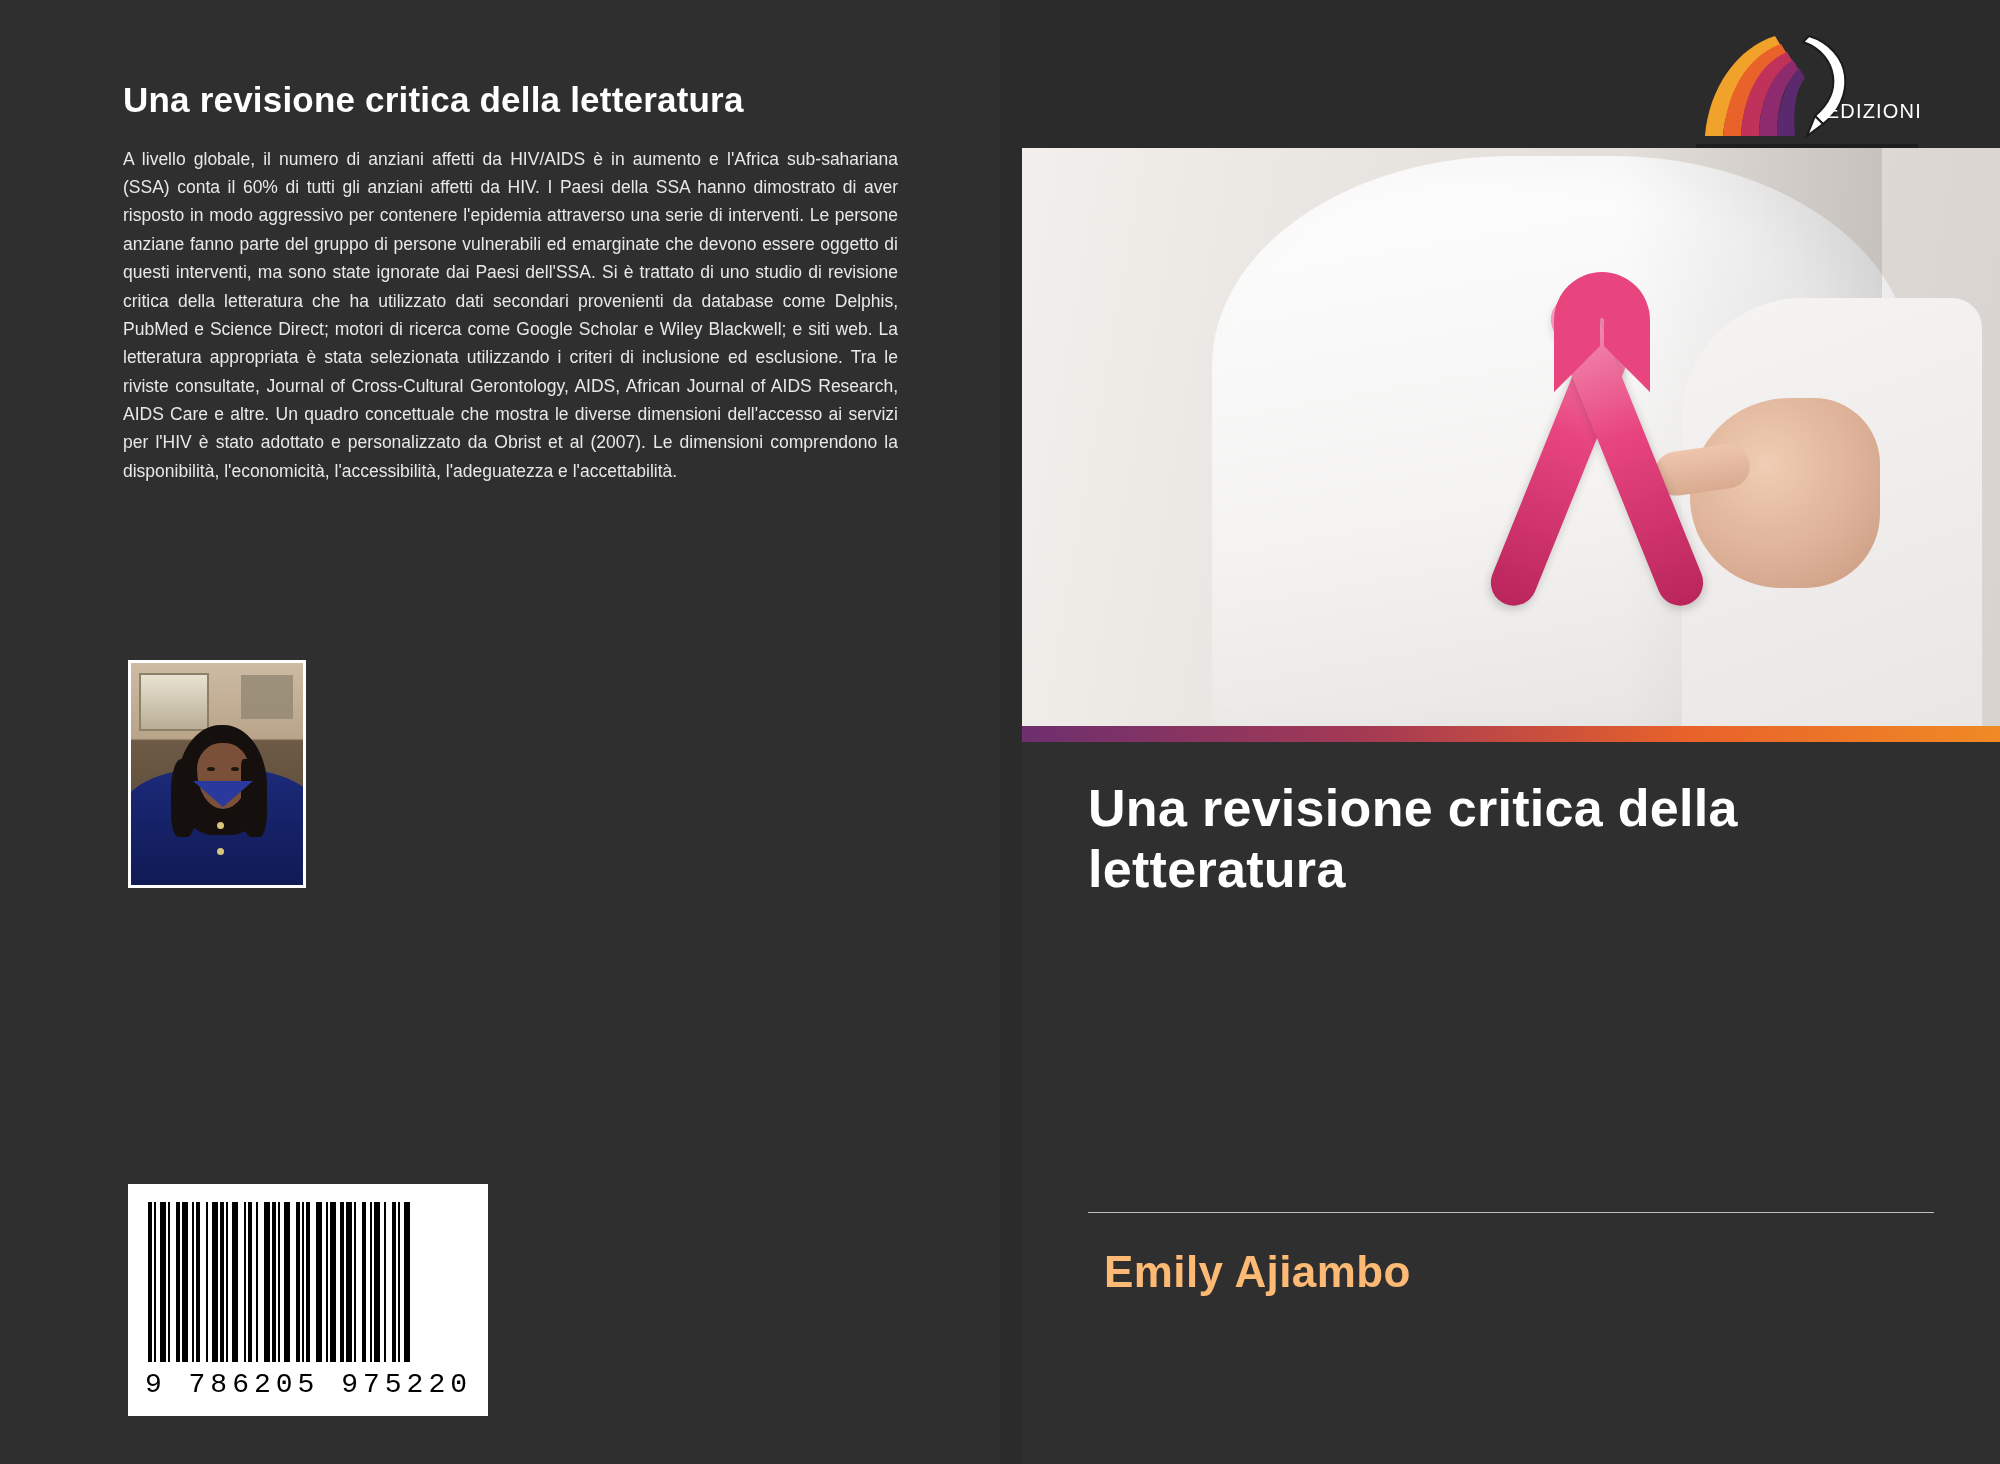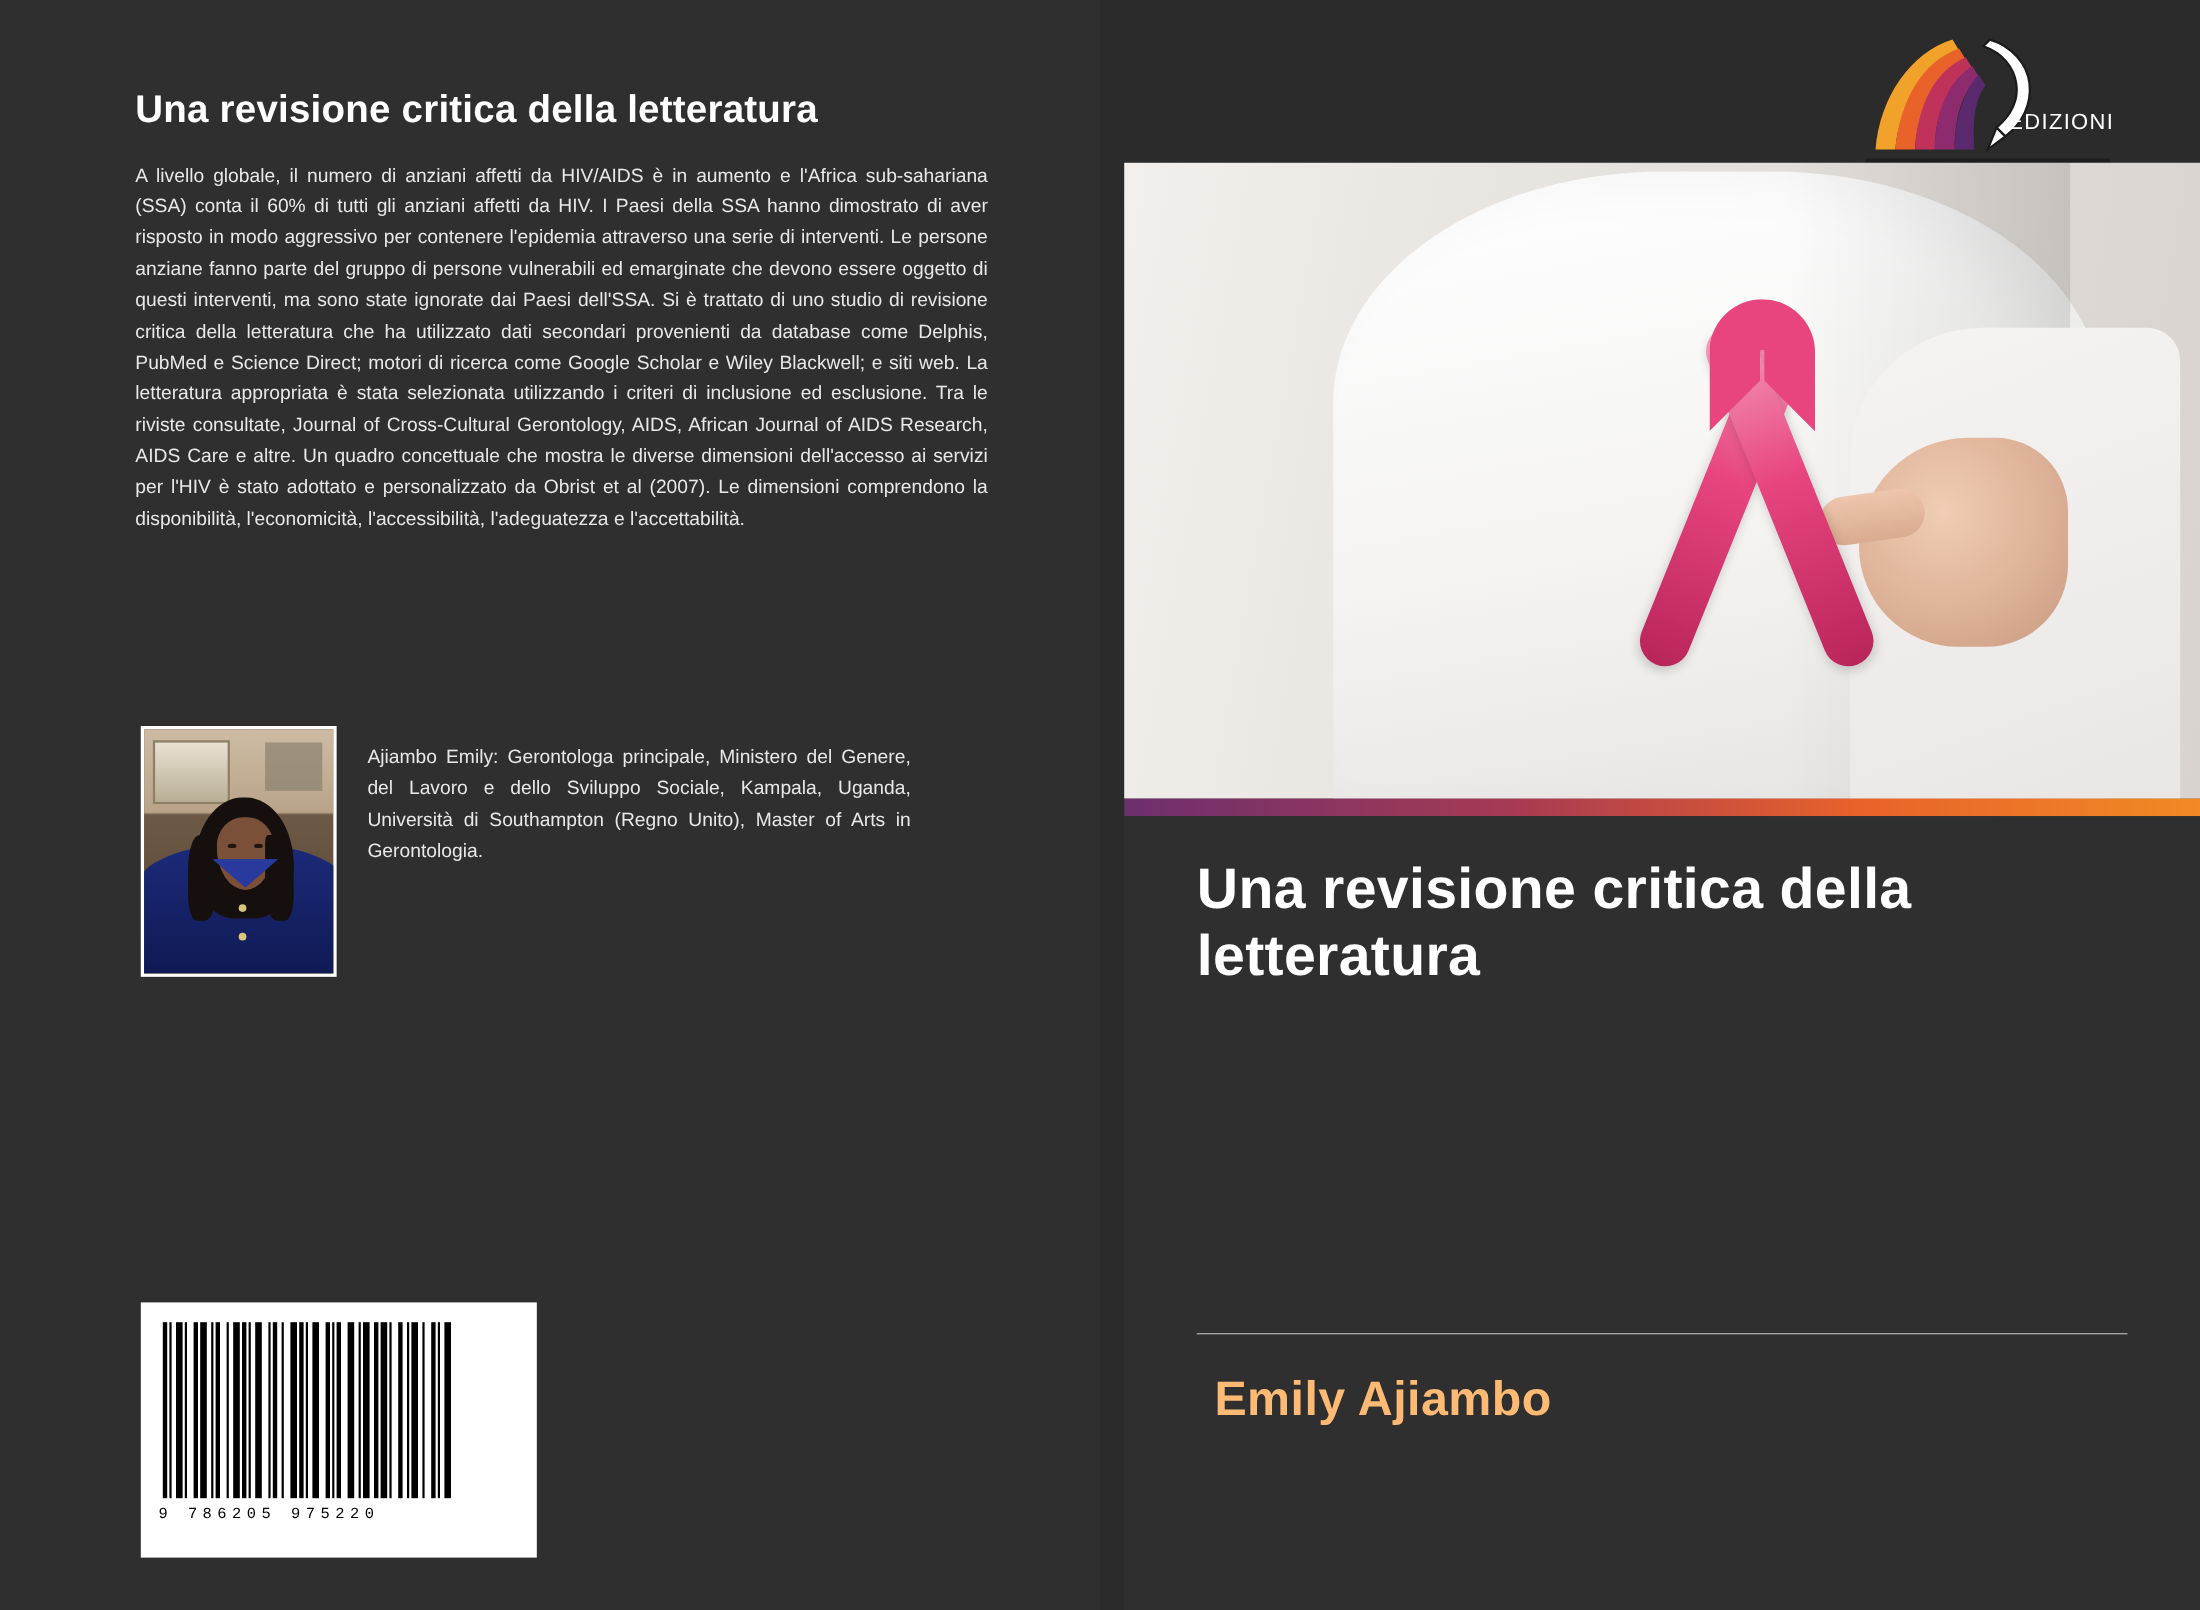--- a/index.html
+++ b/index.html
@@ -148,23 +148,23 @@
     gap: 0;
     margin: 0 4px;
   }
   .bars i { display: block; background: #000; }
   .bars i.s { width: 2px; }
   .bars i.m { width: 4px; }
   .bars i.w { width: 6px; }
   .bars i.g { background: transparent; }
   .barcode-num {
     margin-top: 7px;
-    text-align: left;
+    text-align: right;
     font-family: "Liberation Mono", monospace;
-    font-size: 14px;
+    font-size: 28px;
     letter-spacing: 5px;
     color: #000;
   }
 
   
   .logo {
     position: relative;
     display: block;
   }
   .logo .fan { display: block; }
@@ -348,21 +348,20 @@
         <div class="ph-face"></div>
         <div class="ph-hair2"></div>
         <div class="ph-hair3"></div>
         <div class="ph-eye" style="left:76px; top:104px;"></div>
         <div class="ph-eye" style="left:100px; top:104px;"></div>
         <div class="ph-mouth"></div>
         <div class="ph-collar"></div>
         <div class="ph-btn" style="bottom:56px;"></div>
         <div class="ph-btn" style="bottom:30px;"></div>
       </div>
-      <div class="author-bio">Ajiambo Emily: Gerontologa principale, Ministero del Genere, del Lavoro e dello Sviluppo Sociale, Kampala, Uganda, Università di Southampton (Regno Unito), Master of Arts in Gerontologia.</div>
     </div>
 
     <div class="barcode-box">
       <div class="bars">
         <i class="m"></i>
           <i class="s g"></i>
           <i class="s"></i>
           <i class="m g"></i>
           <i class="w"></i>
           <i class="s g"></i>

